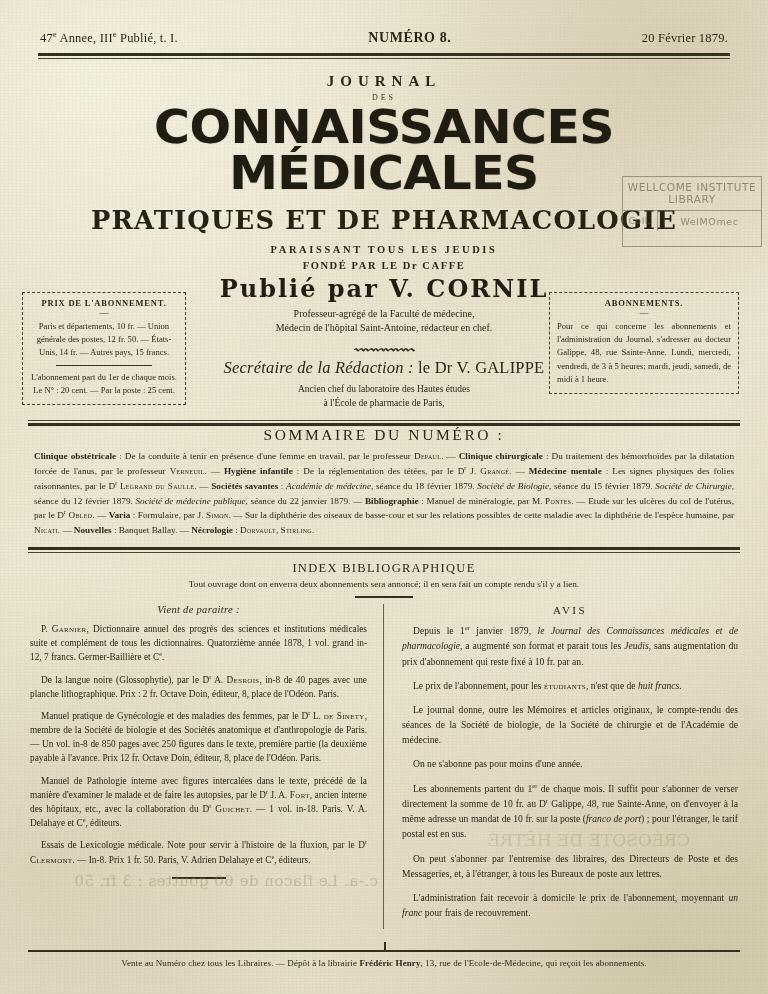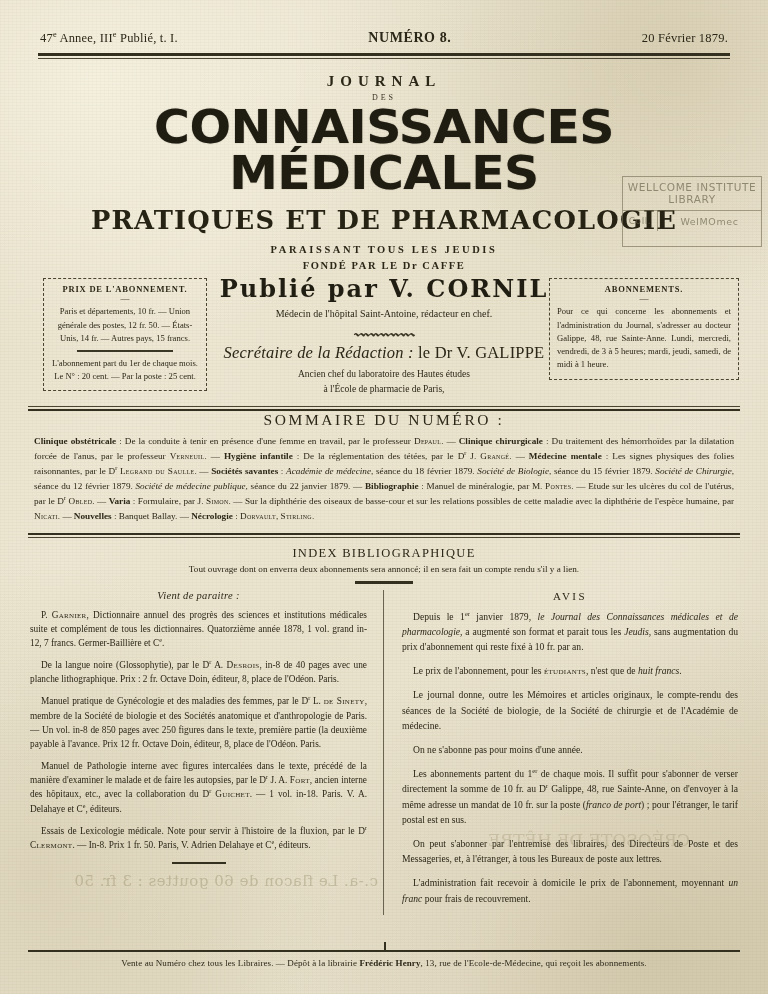--- a/index.html
+++ b/index.html
@@ -99,21 +99,21 @@
 
   
   .boxrow{position:relative;height:0;}
   .pricebox,.abobox{
     position:absolute;
     border:1px dashed #4a4530;
     padding:5px 7px 7px;
     box-sizing:border-box;
     background:rgba(255,255,255,0.0);
   }
-  .pricebox{left:21px;top:-118px;width:164px;}
+  .pricebox{left:0;top:-118px;width:164px;}
   .abobox{right:7px;top:-118px;width:190px;}
   .boxtitle{
     text-align:center;font-size:8.5px;font-weight:bold;letter-spacing:.8px;margin-bottom:2px;
   }
   .boxdash{text-align:center;font-size:9px;line-height:.6;margin:1px 0 4px;}
   .boxbody{font-size:8.6px;line-height:1.55;text-align:justify;}
   .pricebox .boxbody{text-align:center;}
   .boxsep{height:1.6px;background:#3b3726;margin:5px 26px;}
   .boxfoot{font-size:8.6px;line-height:1.5;text-align:center;}
 
@@ -220,20 +220,21 @@
   </div>
 
   <div class="journal">JOURNAL</div>
   <div class="des">DES</div>
   <div class="bigtitle">CONNAISSANCES MÉDICALES</div>
   <div class="subtitle">PRATIQUES ET DE PHARMACOLOGIE</div>
   <div class="paraissant">PARAISSANT TOUS LES JEUDIS</div>
   <div class="fonde">FONDÉ PAR LE Dr CAFFE</div>
   <div class="publie">Publié par V. CORNIL</div>
   <div class="cornil-role">
+    <div>Professeur-agrégé de la Faculté de médecine,</div>
     <div>Médecin de l'hôpital Saint-Antoine, rédacteur en chef.</div>
   </div>
   <div class="wave">〰〰〰〰〰〰</div>
   <div class="secretaire">
     <span class="it">Secrétaire de la Rédaction : </span><span class="nm">le Dr V. GALIPPE</span>
   </div>
   <div class="galippe-role">
     <div>Ancien chef du laboratoire des Hautes études</div>
     <div>à l'École de pharmacie de Paris,</div>
   </div>

